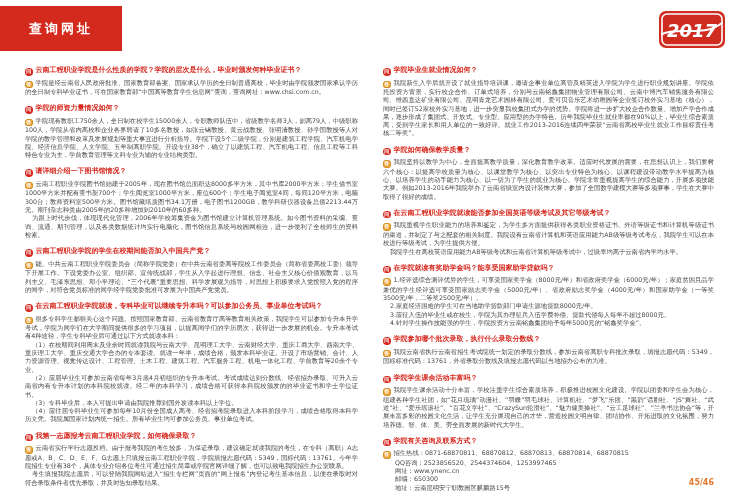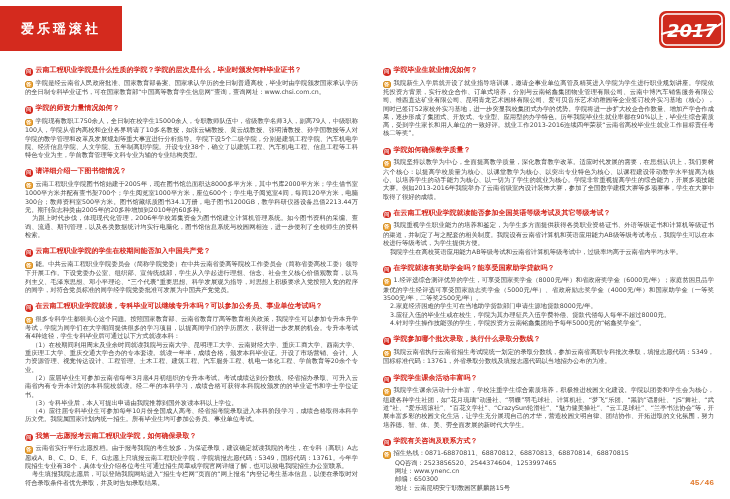--- a/index.html
+++ b/index.html
@@ -27,30 +27,30 @@
   .a.indent{text-indent:7px;}
   .a.contact{padding-left:12px;}
   .badge{
     display:inline-block;width:7.5px;height:7.5px;border-radius:50%;
     text-align:center;font-size:5px;line-height:7.5px;color:#fff;
     margin-right:3px;vertical-align:-1px;font-weight:bold;
   }
   .qb{background:#d5281e;}
   .ab{background:#efa233;box-shadow:inset 0 0 0 0.5px #bc7c12;}
   .page-number{
-    position:absolute;right:16px;bottom:12px;font-size:8px;color:#e27b2f;font-weight:bold;font-family:Liberation Mono, monospace;
+    position:absolute;right:16px;bottom:12px;font-size:8px;color:#e27b2f;font-weight:bold;
   }
 </style>
 </head>
 <body>
 
 <div class="page">
 
   <div class="header-bar">
-    <span>爱乐瑶滚社</span>
+    <span>查询网址</span>
   </div>
 
   <svg class="year-badge" viewBox="0 0 66 37">
     <rect x="0" y="0" width="66" height="37" rx="7" fill="#cf2b1e"></rect>
     <rect x="3" y="3" width="60" height="31" rx="5" fill="none" stroke="#ffffff" stroke-width="1.6"></rect>
     <path d="M3 23 C 20 15, 44 27, 63 12" fill="none" stroke="#ffffff" stroke-width="2" stroke-linecap="round"></path>
     <text x="33" y="26" text-anchor="middle" fill="#ffffff" font-size="18" font-weight="bold" font-style="italic" font-family="DejaVu Sans, sans-serif">2017</text>
   </svg>
 
   <div class="col col-left" id="col-left">

